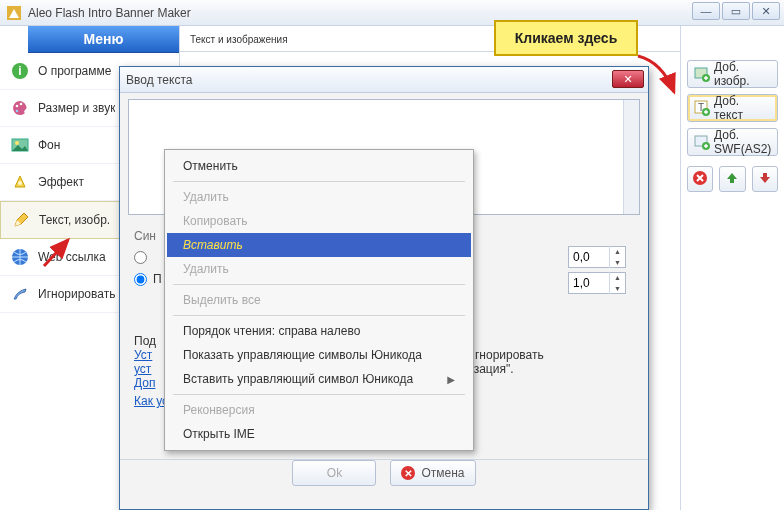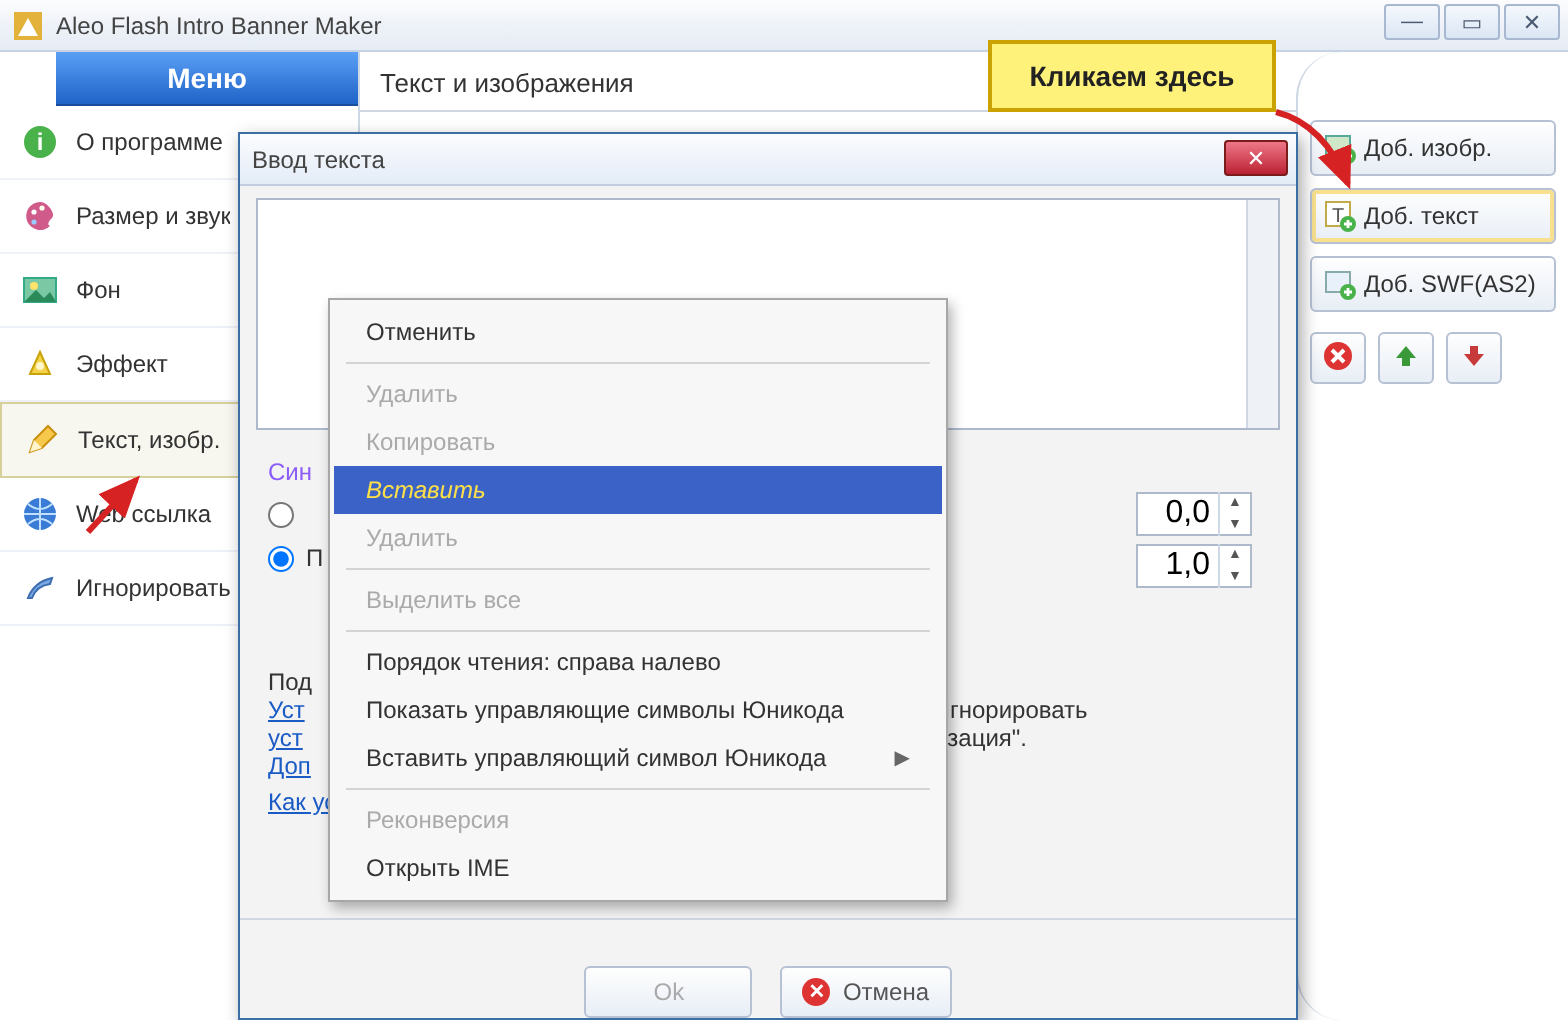--- a/index.html
+++ b/index.html
@@ -52,30 +52,30 @@
   }
   .sidebar-item.active { background:#f7f7f0; border:1px solid #d6d09a; }
   .sidebar-item .ic { width:20px;height:20px;display:inline-flex;align-items:center;justify-content:center;font-size:16px; }
   .main {
     flex:1;
     position:relative;
     padding:0;
   }
   .main-title {
     padding:8px 10px 6px;
-    font-size:13px;
+    font-size:10px;
     color:#333;
     border-bottom:1px solid #d0d7e4;
   }
   .right-panel {
-    width:136px;
+    width:104px;
     border-left:1px solid #cfd8e6;
     background:#fff;
     padding:34px 6px 6px;
-    display:flex;flex-direction:column;gap:6px;border-radius:23px;
+    display:flex;flex-direction:column;gap:6px;
   }
   .r-btn {
     height:28px;border:1px solid #b6c1d4;border-radius:3px;
     background:linear-gradient(#fefefe,#e8eef6);
     display:flex;align-items:center;gap:4px;padding:0 6px;
     font-size:12px;color:#333;cursor:default;
   }
   .r-btn .bic { width:16px;height:16px;display:inline-flex;align-items:center;justify-content:center; }
   .r-btn.hl { box-shadow:0 0 0 2px #f8e08f inset; }
   .icon-group { display:flex;gap:6px;margin-top:4px;}
@@ -111,28 +111,28 @@
     background:#fff;border:1px solid #aeb9cc;height:116px;
     position:relative;
   }
   .textarea .sb { position:absolute;right:0;top:0;bottom:0;width:16px;background:#eef2f7;border-left:1px solid #d0d8e6;}
   .radio-row { display:flex;align-items:center;gap:6px;padding:4px 6px;color:#333;}
   .radio-row input { margin:0; }
   .stepper-row { display:flex;align-items:center;gap:8px;justify-content:flex-end;padding-right:14px;}
   .stepper {
     display:flex;align-items:center;border:1px solid #aeb9cc;background:#fff;height:22px;
   }
-  .stepper input { border:none;width:40px;text-align:right;padding:0 4px;font-size:16px; }
+  .stepper input { border:none;width:40px;padding:0 4px;font-size:12px; }
   .stepper .ud { width:16px;display:flex;flex-direction:column;border-left:1px solid #cfd8e6;}
   .stepper .ud span { height:11px;font-size:7px;text-align:center;color:#555;line-height:11px;}
   .hint-area { padding:10px 6px 6px;font-size:12px;color:#333;}
   .hint-area a { color:#1a5bc5;text-decoration:underline; }
   .dlg-footer {
     height:50px;border-top:1px solid #d0d7e4;background:#f3f3f3;
-    display:flex;align-items:flex-end;justify-content:center;gap:14px;
+    display:flex;align-items:flex-start;justify-content:center;gap:14px;
   }
   .btn {
     height:26px;min-width:84px;border:1px solid #b6c1d4;border-radius:3px;
     background:linear-gradient(#fefefe,#e8eef6);
     display:inline-flex;align-items:center;justify-content:center;gap:6px;
     font-size:12px;color:#555;padding:0 10px;cursor:default;
   }
   .btn.disabled { color:#aaa; }
   .x-red { width:14px;height:14px;border-radius:50%;background:#d33;display:inline-flex;align-items:center;justify-content:center;color:#fff;font-size:10px;font-weight:bold;}
   
@@ -331,21 +331,21 @@
     <span>Ввод текста</span>
     <div class="dialog-close">✕</div>
   </div>
   <div class="dialog-body">
     <div class="textarea">
       <div class="sb"></div>
     </div>
 
     <div style="height:10px"></div>
     <div class="radio-row">
-      <span style="color:#8b5cf6">Син</span>
+      <span style="color:#737373">Син</span>
     </div>
     <div class="radio-row">
       <input type="radio" style="">
     </div>
     <div class="radio-row">
       <input type="radio" checked="" style="">
       <span>П</span>
     </div>
 
     <div class="stepper-row" style="margin-top:-44px;">

